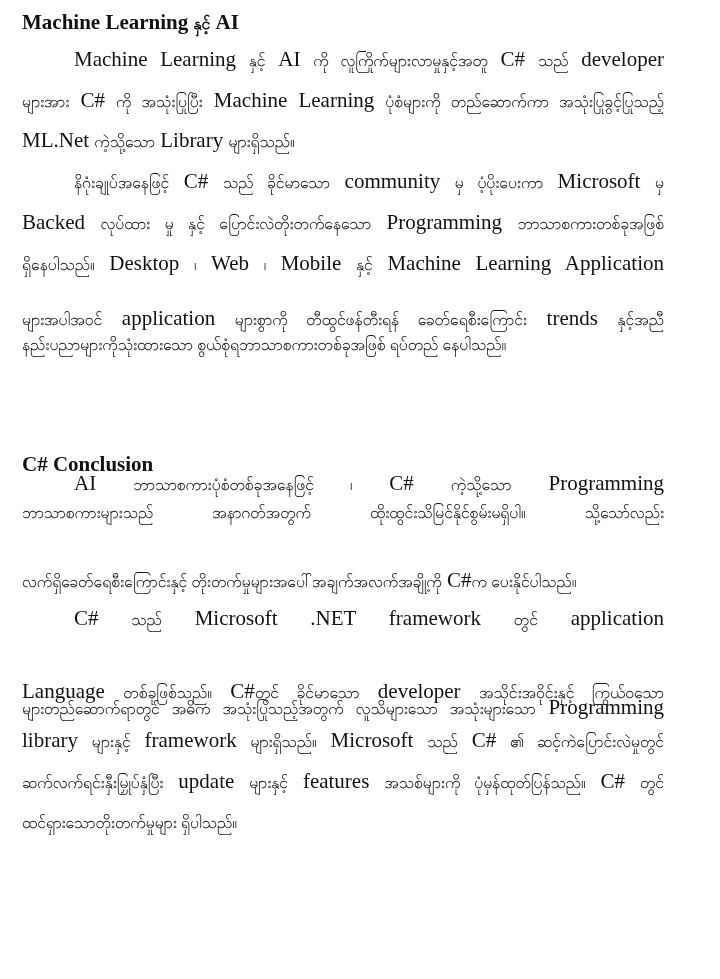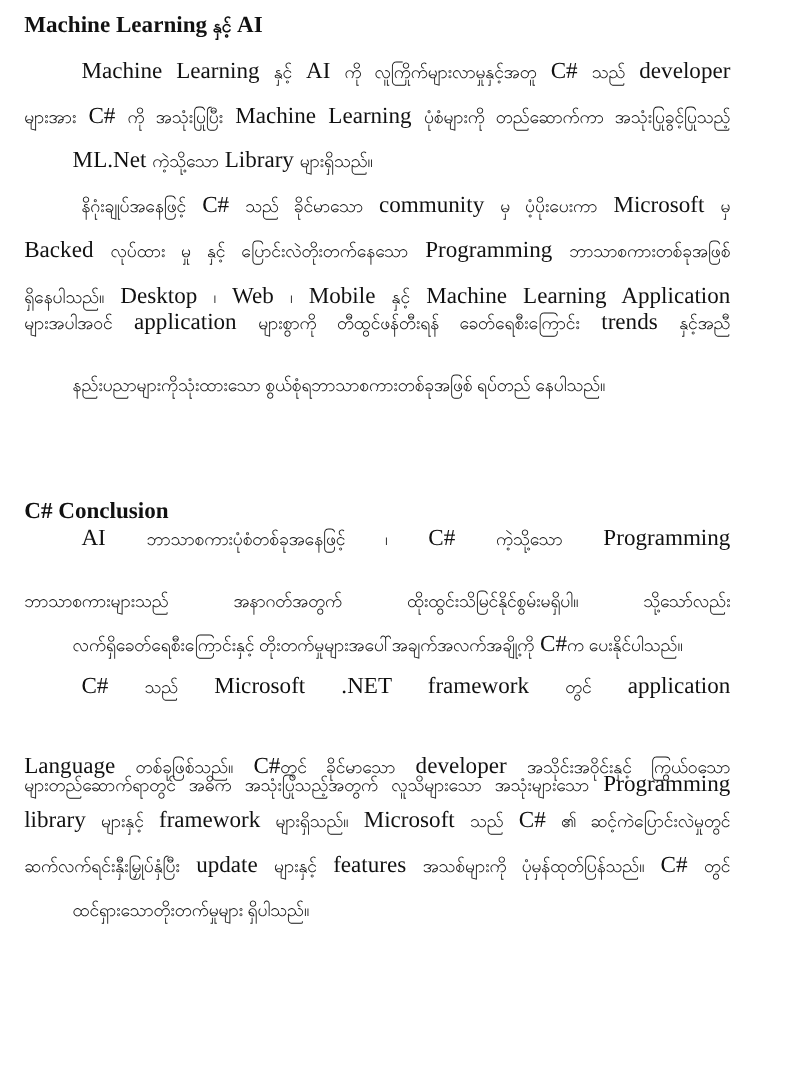--- a/index.html
+++ b/index.html
@@ -31,28 +31,27 @@
       white-space: nowrap;
     }
     .heading.h1 { top: 10px; }
     .heading.h2 { top: 452px; font-family: Liberation Serif, serif; }
     .line {
       position: absolute;
       left: 0;
       width: 642px;
       height: 30px;
       font-size: 21px;
-      line-height: 32px;
+      line-height: 22px;
       white-space: nowrap;
       text-align: justify;
       text-align-last: justify;
     }
     .line.last {
       text-align-last: left;
-      margin-left: 44px;
     }
     .line.indent {
       padding-left: 52px;
       width: 590px;
     }
     .my {
       font-size: 16px;
       font-family: Liberation Sans, sans-serif;
       letter-spacing: -0.2px;
     }
@@ -63,27 +62,27 @@
 <div class="page">
 
   <h1 class="heading h1">Machine Learning <span class="my">နှင့်</span> AI</h1>
 
   <div class="line indent" style="top:48px;">Machine Learning <span class="my">နှင့်</span> AI  <span class="my">ကို လူကြိုက်များလာမှုနှင့်အတူ</span> C#  <span class="my">သည်</span> developer</div>
   <div class="line" style="top:89px;"><span class="my">များအား</span> C# <span class="my">ကို အသုံးပြုပြီး</span> Machine Learning <span class="my">ပုံစံများကို တည်ဆောက်ကာ အသုံးပြုခွင့်ပြုသည့်</span></div>
   <div class="line last" style="top:129px;">ML.Net <span class="my">ကဲ့သို့သော</span> Library <span class="my">များရှိသည်။</span></div>
   <div class="line indent" style="top:170px;"><span class="my">နိဂုံးချုပ်အနေဖြင့်</span> C# <span class="my">သည်  ခိုင်မာသော</span> community <span class="my">မှ ပံ့ပိုးပေးကာ</span> Microsoft <span class="my">မှ</span></div>
   <div class="line" style="top:211px;">Backed <span class="my">လုပ်ထား မှု  နှင့် ပြောင်းလဲတိုးတက်နေသော</span> Programming <span class="my">ဘာသာစကားတစ်ခုအဖြစ်</span></div>
   <div class="line" style="top:252px;"><span class="my">ရှိနေပါသည်။</span> Desktop <span class="my">၊</span> Web <span class="my">၊</span> Mobile <span class="my">နှင့်</span> Machine Learning Application</div>
-  <div class="line" style="top:276px;"><span class="my">များအပါအဝင်</span> application <span class="my">များစွာကို တီထွင်ဖန်တီးရန် ခေတ်ရေစီးကြောင်း</span> trends <span class="my">နှင့်အညီ</span></div>
+  <div class="line" style="top:307px;"><span class="my">များအပါအဝင်</span> application <span class="my">များစွာကို တီထွင်ဖန်တီးရန် ခေတ်ရေစီးကြောင်း</span> trends <span class="my">နှင့်အညီ</span></div>
   <div class="line last" style="top:332px;"><span class="my">နည်းပညာများကိုသုံးထားသော စွယ်စုံရဘာသာစကားတစ်ခုအဖြစ် ရပ်တည် နေပါသည်။</span></div>
 
   <h2 class="heading h2">C# Conclusion</h2>
 
   <div class="line indent" style="top:472px;">AI  <span class="my">ဘာသာစကားပုံစံတစ်ခုအနေဖြင့်  ၊</span>  C#  <span class="my">ကဲ့သို့သော</span>  Programming</div>
-  <div class="line" style="top:529px;"><span class="my">ဘာသာစကားများသည်  အနာဂတ်အတွက်  ထိုးထွင်းသိမြင်နိုင်စွမ်းမရှိပါ။  သို့သော်လည်း</span></div>
+  <div class="line" style="top:500px;"><span class="my">ဘာသာစကားများသည်  အနာဂတ်အတွက်  ထိုးထွင်းသိမြင်နိုင်စွမ်းမရှိပါ။  သို့သော်လည်း</span></div>
   <div class="line last" style="top:569px;"><span class="my">လက်ရှိခေတ်ရေစီးကြောင်းနှင့် တိုးတက်မှုများအပေါ်အချက်အလက်အချို့ကို</span> C#<span class="my">က ပေးနိုင်ပါသည်။</span></div>
   <div class="line indent" style="top:607px;">C#  <span class="my">သည်</span>  Microsoft  .NET  framework  <span class="my">တွင်</span>  application</div>
   <div class="line" style="top:648px;margin-top:48px;"><span class="my">များတည်ဆောက်ရာတွင် အဓိက အသုံးပြုသည့်အတွက် လူသိများသော အသုံးများသော</span> Programming</div>
   <div class="line" style="top:680px;">Language <span class="my">တစ်ခုဖြစ်သည်။</span>  C#<span class="my">တွင် ခိုင်မာသော</span> developer <span class="my">အသိုင်းအဝိုင်းနှင့် ကြွယ်ဝသော</span></div>
   <div class="line" style="top:729px;">library <span class="my">များနှင့်</span> framework <span class="my">များရှိသည်။</span> Microsoft <span class="my">သည်</span> C# <span class="my">၏ ဆင့်ကဲပြောင်းလဲမှုတွင်</span></div>
   <div class="line" style="top:770px;"><span class="my">ဆက်လက်ရင်းနှီးမြှုပ်နှံပြီး</span> update <span class="my">များနှင့်</span> features <span class="my">အသစ်များကို ပုံမှန်ထုတ်ပြန်သည်။</span> C# <span class="my">တွင်</span></div>
   <div class="line last" style="top:810px;"><span class="my">ထင်ရှားသောတိုးတက်မှုများ ရှိပါသည်။</span></div>
 
 </div>
 

